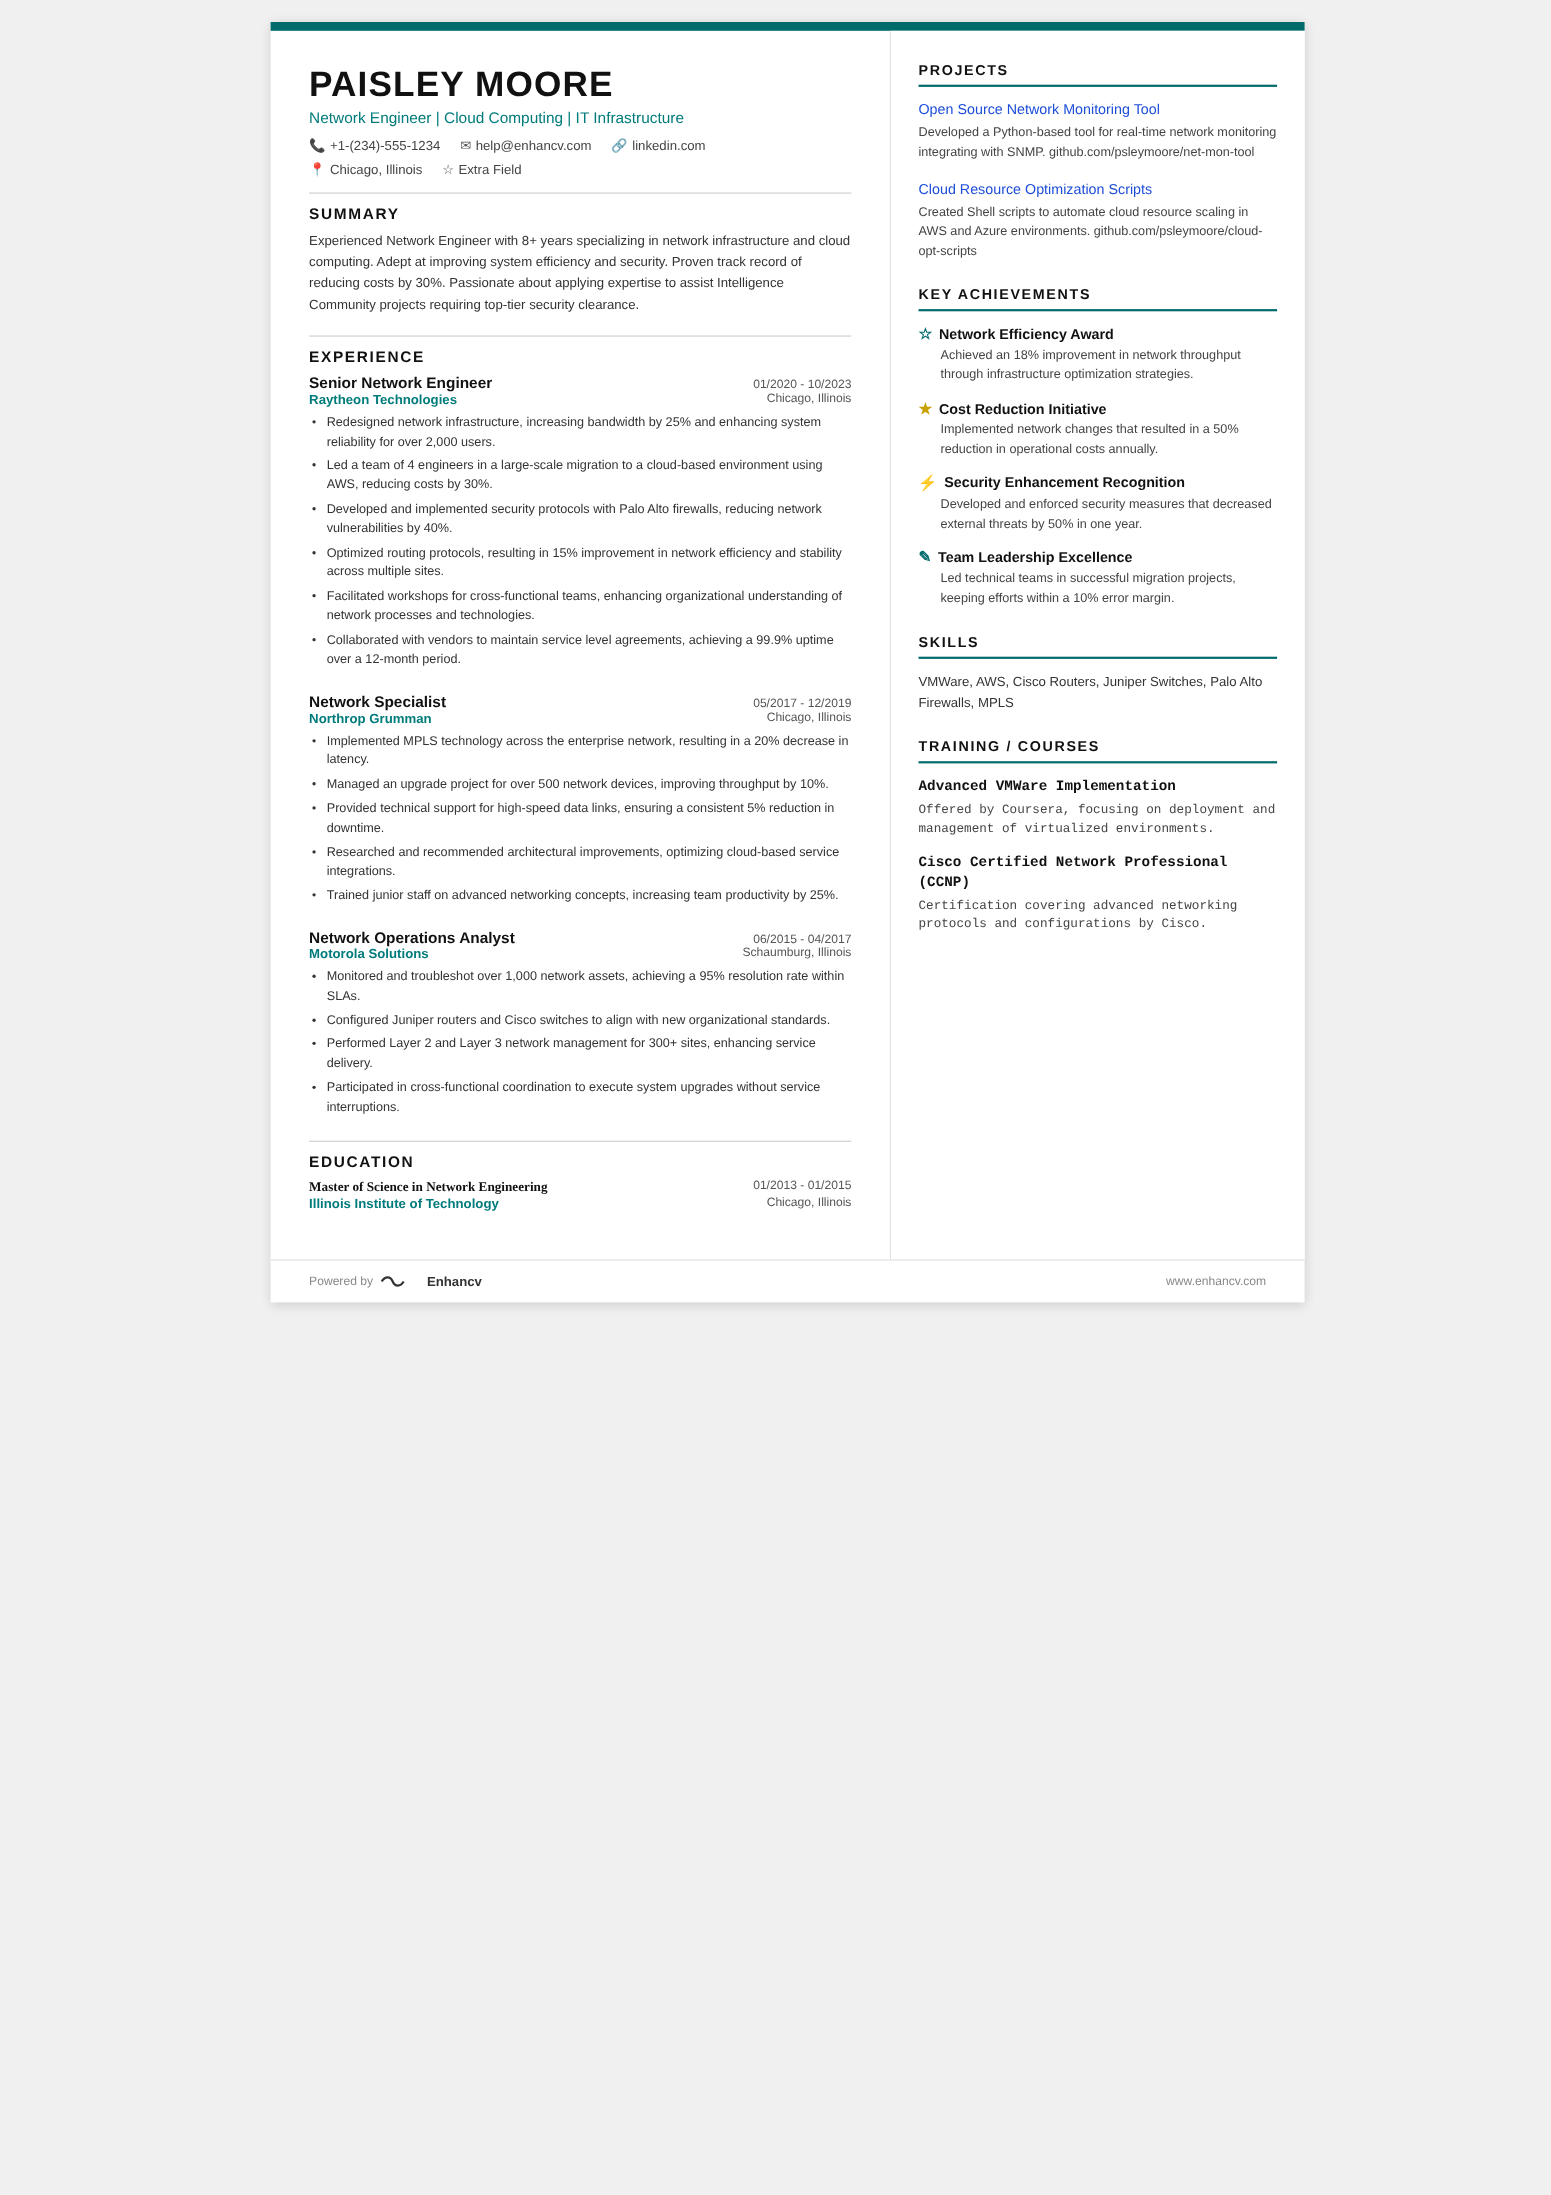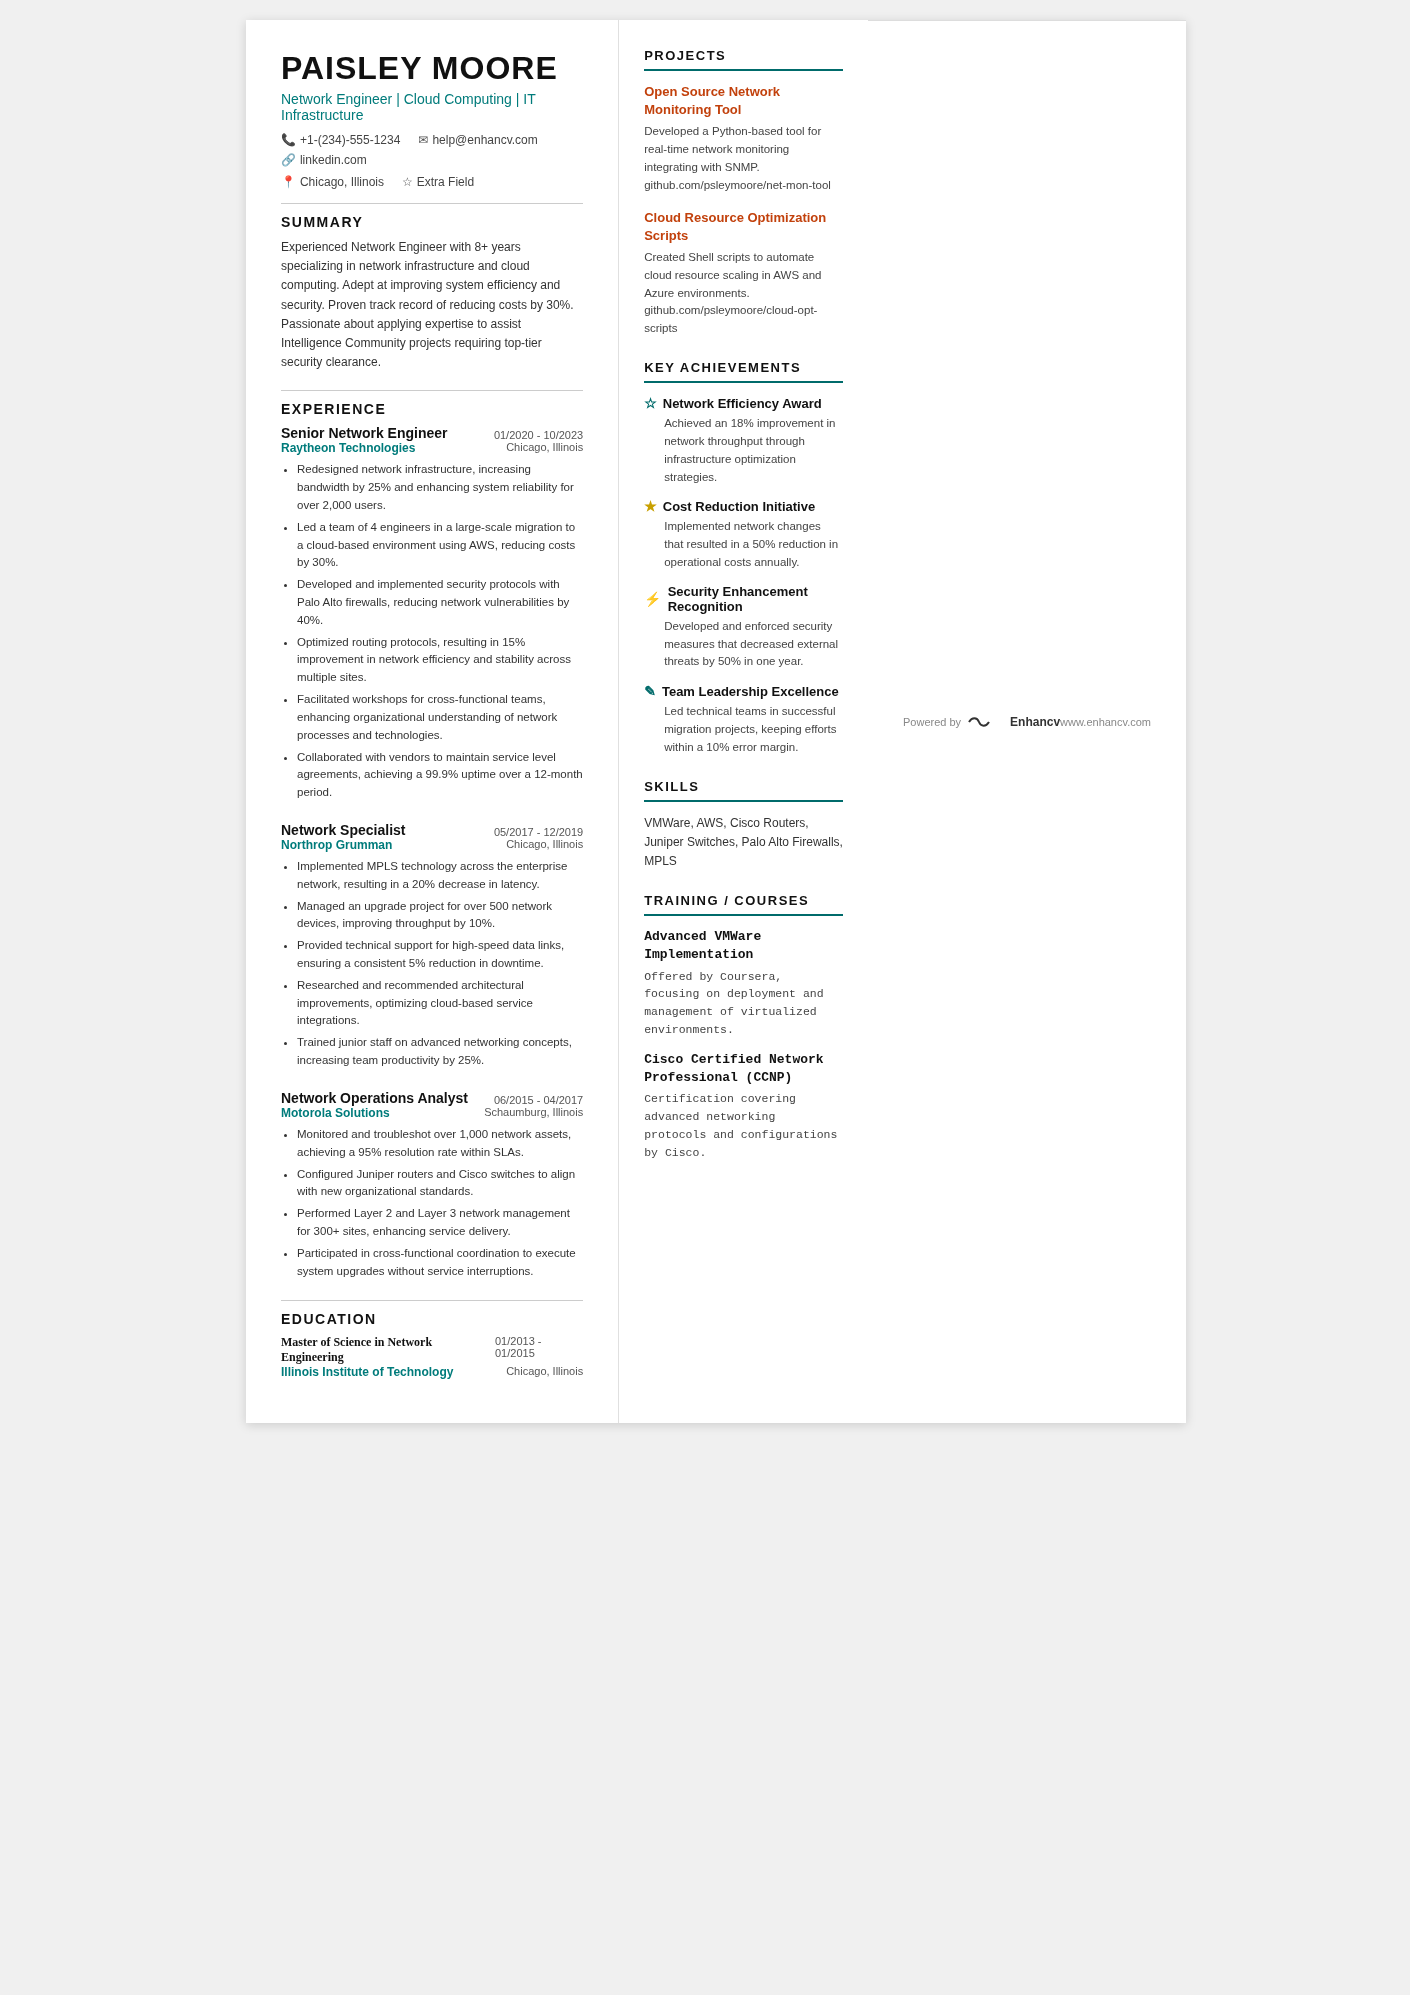--- a/index.html
+++ b/index.html
@@ -7,21 +7,21 @@
       font-family: 'Arial', sans-serif;
       background: #f0f0f0;
       display: flex;
       justify-content: center;
       padding: 20px;
     }
     .resume-wrapper {
       width: 940px;
       background: white;
       display: flex;
-      flex-direction: row;
+      flex-direction: column;
       box-shadow: 0 2px 10px rgba(0,0,0,0.15);
       margin-left: 22px;
     }
     .top-bar {
       height: 8px;
       background: #006b6b;
     }
     .content-area {
       display: flex;
       flex: 1;
@@ -176,22 +176,22 @@
     .right-divider {
       height: 2px;
       background: #006b6b;
       margin-bottom: 12px;
     }
     .project-item {
       margin-bottom: 14px;
     }
     .project-title {
       font-size: 13px;
-      font-weight: 700;
-      color: #c2410c;
+      font-weight: 400;
+      color: #1d4ed8;
       line-height: 1.4;
       margin-bottom: 4px;
     }
     .project-desc {
       font-size: 11.5px;
       color: #444;
       line-height: 1.55;
     }
     
     .achievement-item {

